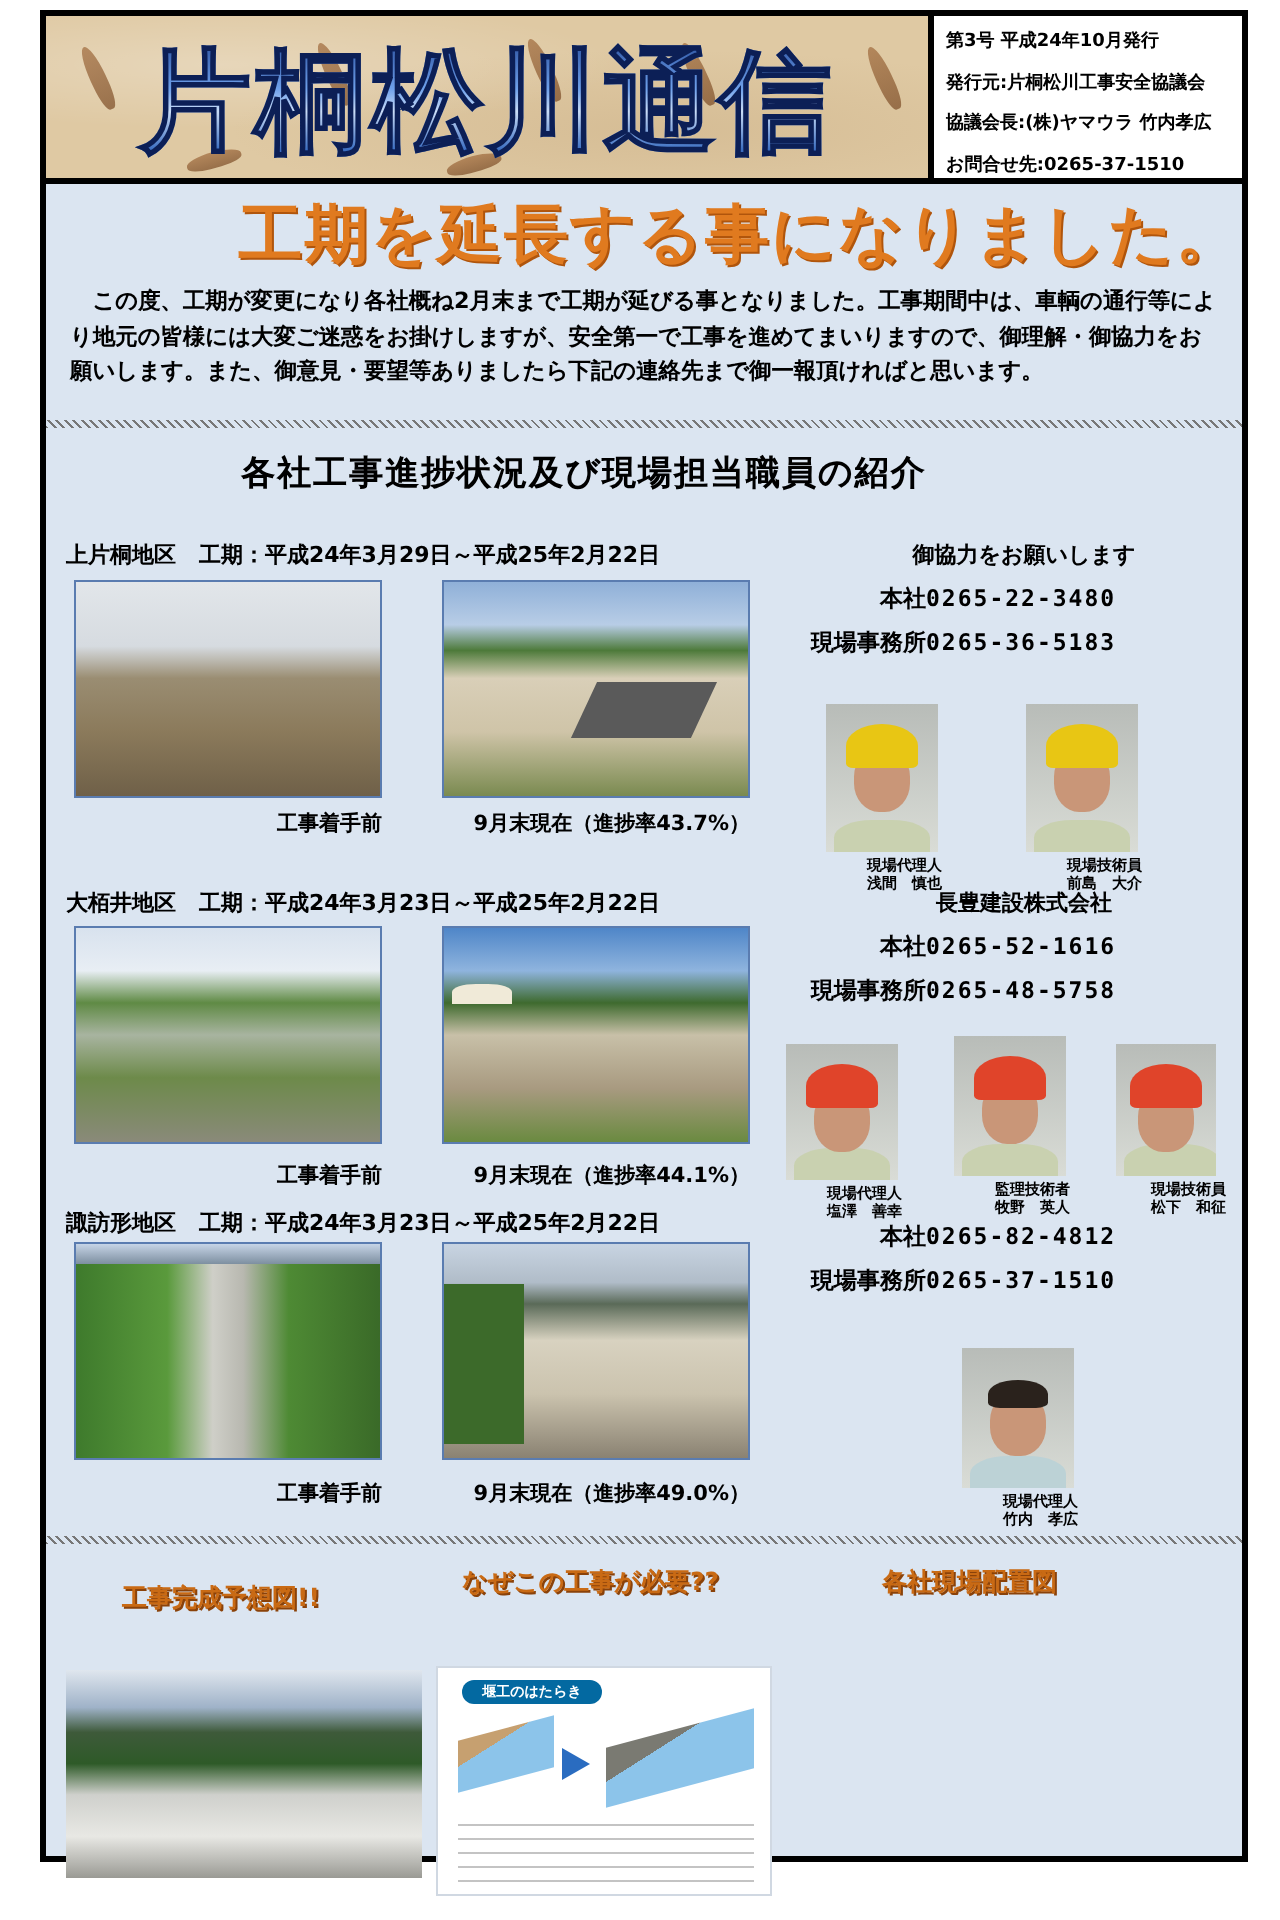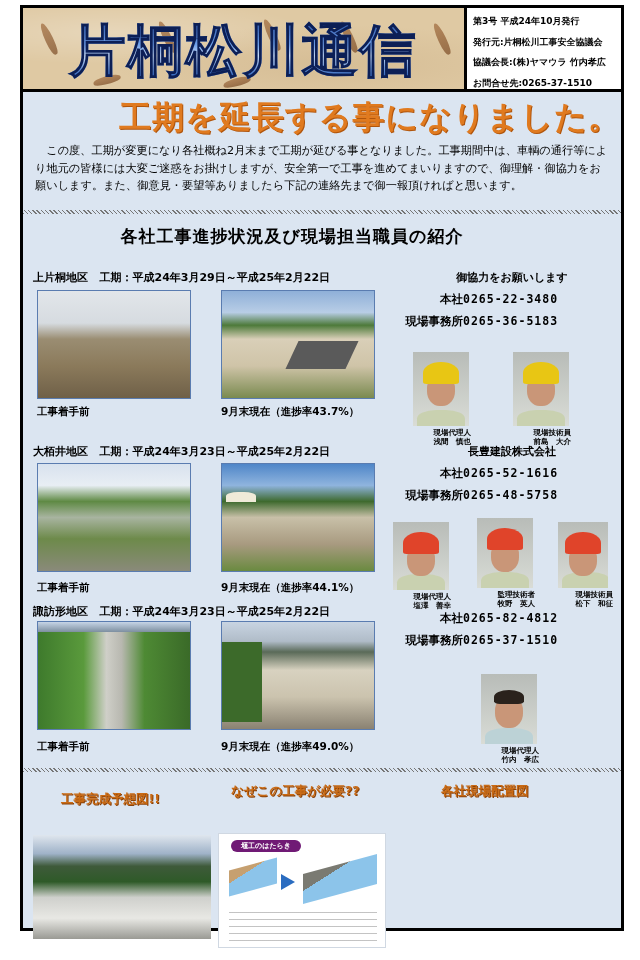--- a/index.html
+++ b/index.html
@@ -14,27 +14,27 @@
   .fish{position:absolute;width:8px;height:34px;border-radius:50% 50% 40% 40%;background:linear-gradient(#a06a3c,#7a4a24);opacity:.7;transform:rotate(-25deg);}
   .fish.h{width:28px;height:8px;transform:rotate(-15deg);}
   .title{position:absolute;left:0;right:0;top:6px;text-align:center;font-family:"DejaVu Sans",sans-serif;font-weight:bold;font-size:56px;letter-spacing:2px;
     color:#4f7fd0;
     background:linear-gradient(180deg,#1a3d8c 0%,#6ea0ea 40%,#c9dcf7 55%,#3c6fc2 80%,#1a3d8c 100%);
     -webkit-background-clip:text;background-clip:text;-webkit-text-fill-color:transparent;
     -webkit-text-stroke:1px #0c1f56;}
   .issue{flex:1;background:#fff;border-left:3px solid #000;padding:3px 6px;box-sizing:border-box;font-size:9px;font-weight:bold;line-height:20.5px;white-space:nowrap;}
   .lead{position:absolute;left:0;top:84px;width:100%;height:117px;}
   .lead h1{margin:0;position:absolute;left:0;right:0;top:4px;text-align:right;font-size:32px;font-weight:bold;color:#e07a1f;letter-spacing:1px;text-shadow:1px 1px 0 #b0550c;}
-  .lead p{position:absolute;left:12px;right:10px;top:50px;margin:0;font-size:11.2px;font-weight:normal;line-height:17.5px;text-indent:1em;}
+  .lead p{position:absolute;left:12px;right:10px;top:50px;margin:0;font-size:11.2px;font-weight:bold;line-height:17.5px;text-indent:1em;}
   .rule{position:absolute;left:0;width:100%;height:4px;background:repeating-linear-gradient(45deg,#777 0 1px,#dbe5f1 1px 3px);}
   .sec-title{position:absolute;left:0;top:217px;width:100%;text-align:center;font-size:17px;font-weight:bold;letter-spacing:1px;padding-right:60px;box-sizing:border-box;}
   .site{position:absolute;left:0;width:100%;height:160px;}
   .site-head{position:absolute;left:10px;top:0;font-size:11px;font-weight:bold;white-space:nowrap;}
   .photo{position:absolute;width:154px;height:109px;border:1px solid #5a7cb0;box-sizing:border-box;overflow:hidden;}
-  .cap{position:absolute;font-size:10.5px;font-weight:bold;text-align:left;white-space:nowrap;}
+  .cap{position:absolute;font-size:10.5px;font-weight:bold;text-align:right;white-space:nowrap;}
   .company{position:absolute;left:368px;width:220px;}
   .company .name{text-align:center;font-size:11px;font-weight:bold;margin-left:22px;}
   .company .row{display:flex;font-size:11.5px;font-weight:bold;margin-top:7px;text-align:right;}
   .company .row .k{width:72px;}
   .company .row .v{font-family:"DejaVu Sans Mono",monospace;font-weight:bold;letter-spacing:1px;}
   .staff{position:absolute;text-align:right;font-size:7.5px;font-weight:bold;line-height:9px;}
   .portrait{width:56px;height:74px;margin:0 auto 2px;position:relative;overflow:hidden;background:linear-gradient(#b8bcb8,#d9dcd6);}
   .portrait .face{position:absolute;left:14px;top:22px;width:28px;height:32px;border-radius:45%;background:#c99678;}
   .portrait .helmet{position:absolute;left:10px;top:10px;width:36px;height:22px;border-radius:50% 50% 10% 10%;}
   .portrait .body{position:absolute;left:4px;bottom:-6px;width:48px;height:22px;border-radius:40% 40% 0 0;background:#c9d1b0;}
@@ -206,21 +206,21 @@
 
   <div class="rule" style="top:760px;"></div>
 
   <div class="bottom-head" style="left:38px;top:783px;">工事完成予想図!!</div>
   <div class="bottom-head" style="left:208px;top:775px;">なぜこの工事が必要??</div>
   <div class="bottom-head" style="left:418px;top:775px;">各社現場配置図</div>
 
   <div class="b-img" style="left:10px;top:827px;width:178px;height:104px;background:linear-gradient(180deg,#dfe6ee 0%,#9fb2c8 18%,#3e5a3a 30%,#2e5a28 45%,#cfd0cc 60%,#e8e8e4 80%,#9a9a94 100%);"></div>
 
   <div class="b-img" style="left:195px;top:825px;width:168px;height:115px;background:#fff;border:1px solid #d0d8e2;">
-    <div style="position:absolute;left:12px;top:6px;width:70px;height:12px;border-radius:6px;background:#701a75;color:#fff;font-size:7px;font-weight:bold;text-align:center;line-height:12px;">堰工のはたらき</div>
+    <div style="position:absolute;left:12px;top:6px;width:70px;height:12px;border-radius:6px;background:#0369a1;color:#fff;font-size:7px;font-weight:bold;text-align:center;line-height:12px;">堰工のはたらき</div>
     <div style="position:absolute;left:10px;top:30px;width:48px;height:26px;background:linear-gradient(160deg,#c6a070 0 30%,#8cc4ea 30%);transform:skewY(-15deg);"></div>
     <div style="position:absolute;left:62px;top:40px;width:0;height:0;border-top:8px solid transparent;border-bottom:8px solid transparent;border-left:14px solid #2a6cc0;"></div>
     <div style="position:absolute;left:84px;top:30px;width:74px;height:30px;background:linear-gradient(160deg,#7a7a72 0 30%,#8cc4ea 30%);transform:skewY(-15deg);"></div>
     <div style="position:absolute;left:10px;top:78px;width:148px;height:30px;background:repeating-linear-gradient(180deg,#555 0 1px,transparent 1px 7px);opacity:.35;"></div>
   </div>
 
 
 </div>
 
 </body></html>

